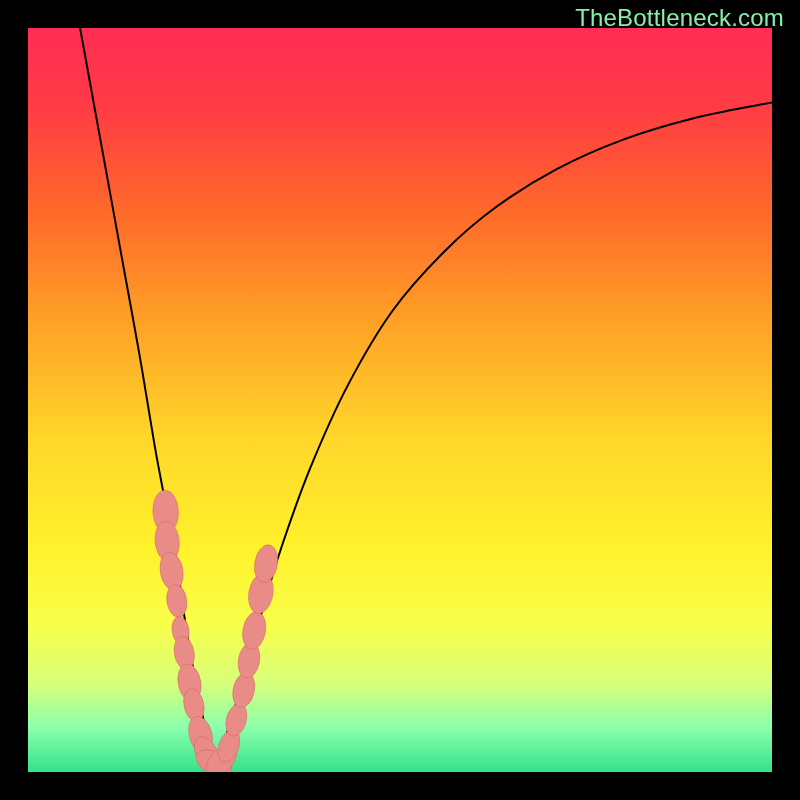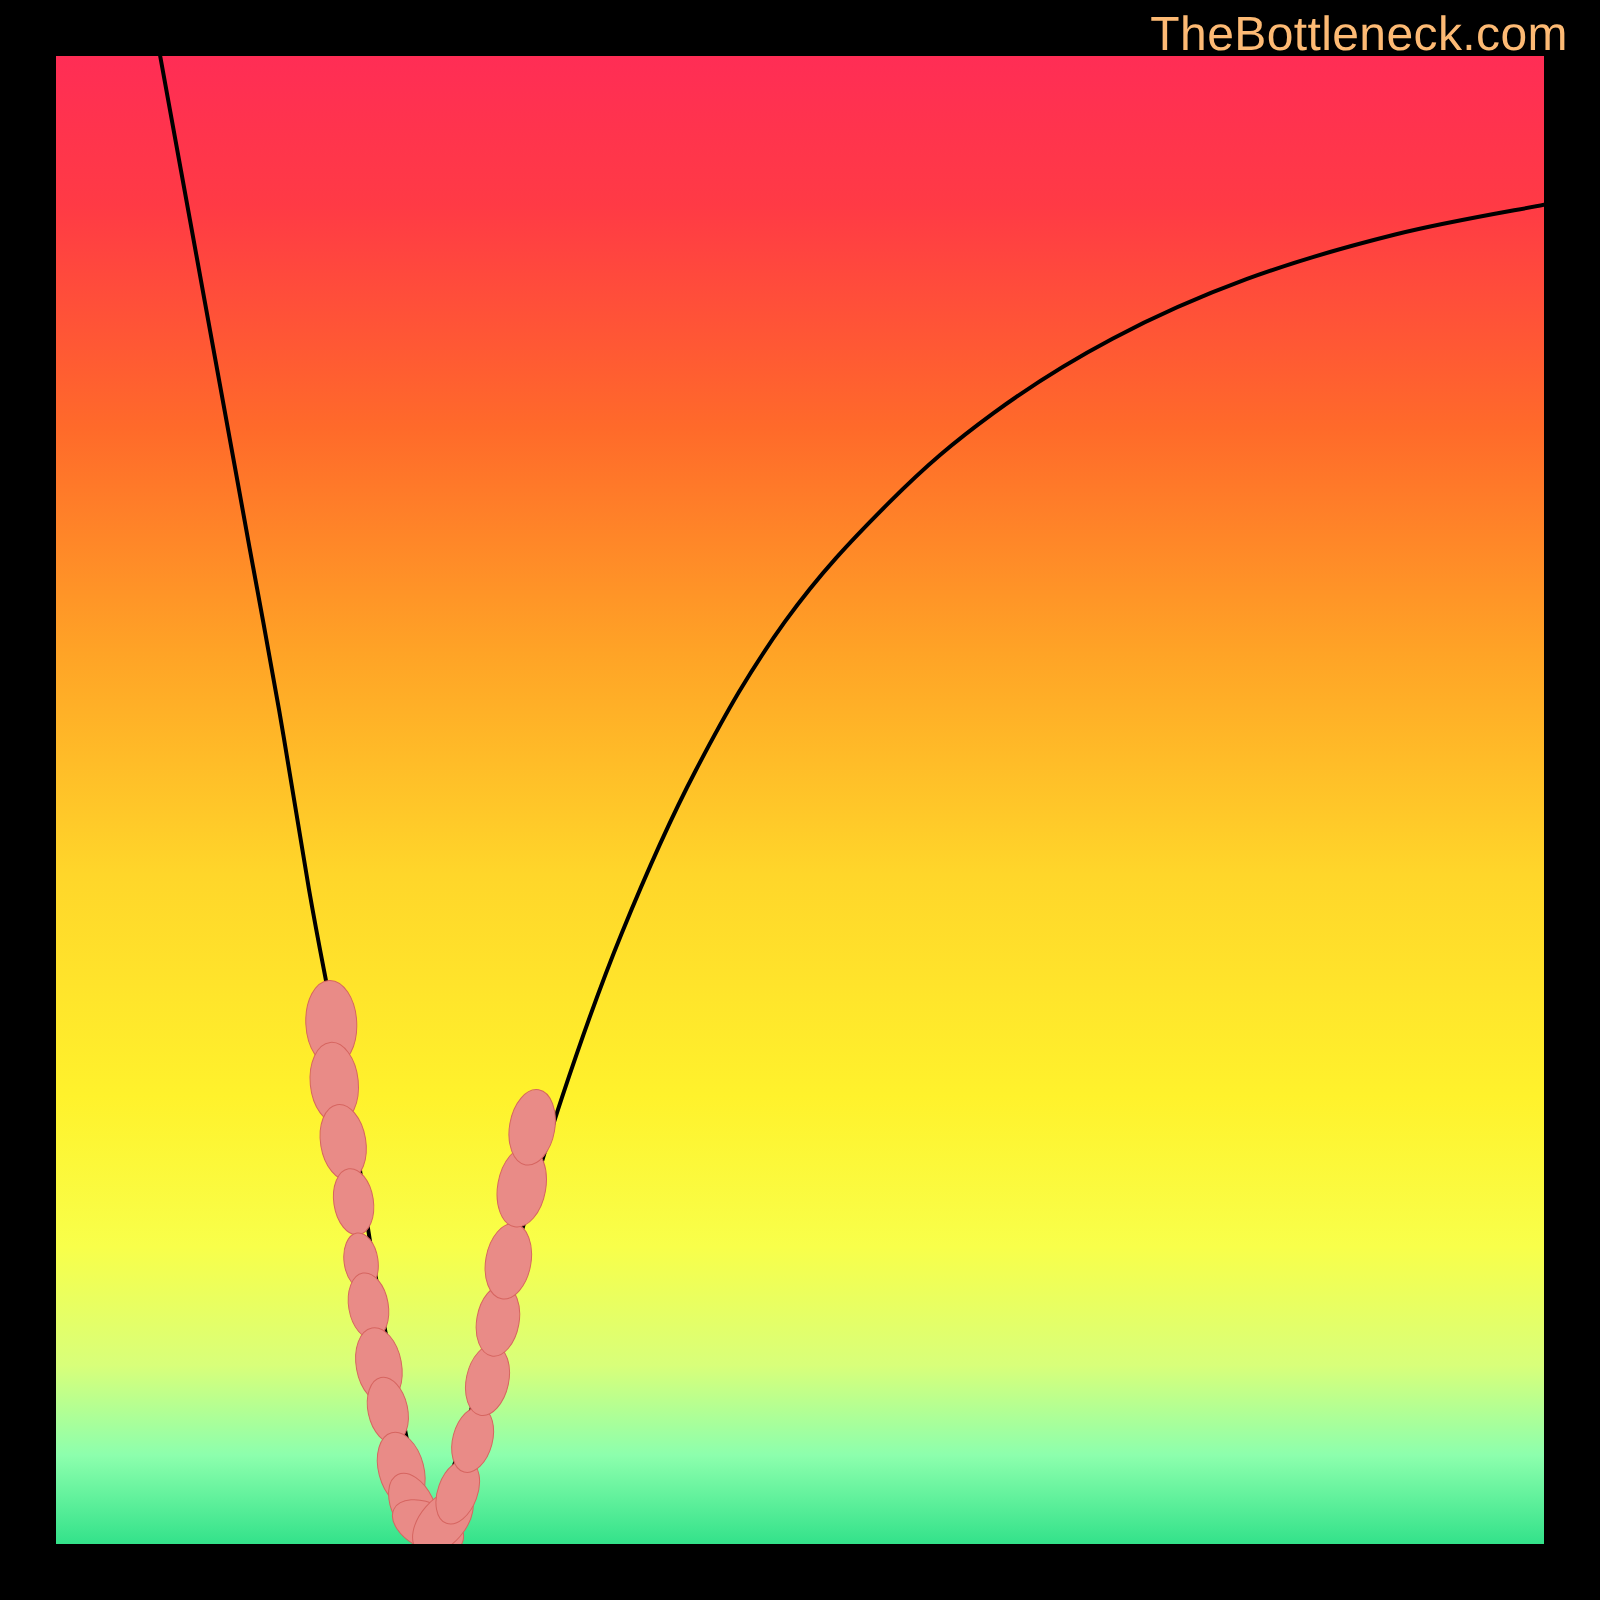--- a/index.html
+++ b/index.html
@@ -26,21 +26,21 @@
     overflow: hidden;
   }
   .gradient-bg {
     position: absolute;
     inset: 0;
   }
   .watermark {
     position: absolute;
     top: 4px;
     right: 16px;
-    color: #fdba74;
+    color: #86efac;
     font-size: 24px;
     letter-spacing: 0.2px;
     font-weight: 400;
   }
   svg.curves {
     position: absolute;
     inset: 0;
   }
 </style>
 </head>

